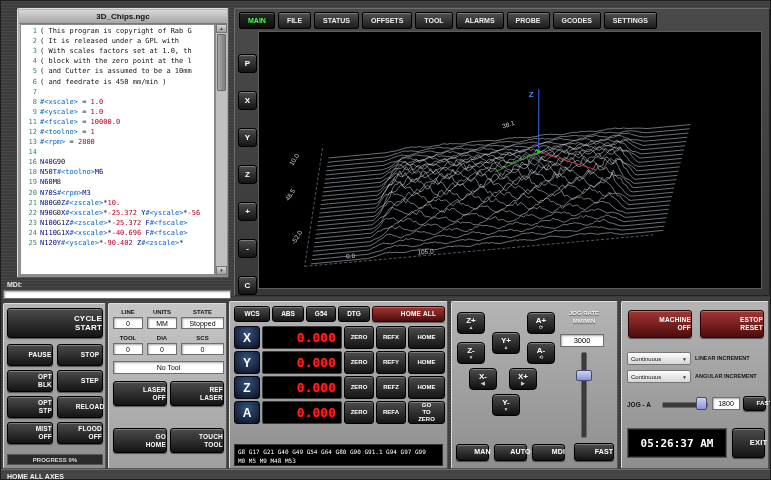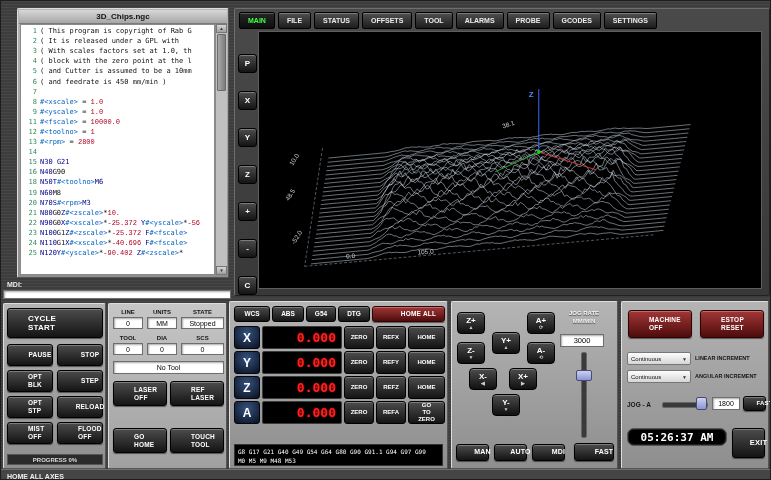--- a/index.html
+++ b/index.html
@@ -2,41 +2,41 @@
 <html><head>
 <meta charset="utf-8">
 <style>
   html,body{margin:0;padding:0;background:#2b2b2b;}
   #app{position:relative;width:771px;height:480px;overflow:hidden;
        font-family:"Liberation Sans",sans-serif;
        background:repeating-linear-gradient(0deg,#474747 0 1px,#3d3d3d 1px 3px);
        border:1px solid #1d1d1d;box-sizing:border-box;}
   .panel{position:absolute;background:linear-gradient(180deg,#b4b4b4,#8e8e8e);
          border:1px solid;border-color:#dedede #565656 #565656 #dedede;border-radius:2px;box-sizing:border-box;}
-  .btn{position:absolute;display:flex;flex-direction:column;align-items:center;justify-content:center;text-align:left;
+  .btn{position:absolute;display:flex;flex-direction:column;align-items:center;justify-content:center;text-align:right;
        background:linear-gradient(180deg,#4c4c4c,#141414);color:#fff;border:1px solid #000;border-radius:3px;
        box-shadow:inset 0 1px 0 rgba(255,255,255,.28), 0 1px 1px rgba(0,0,0,.5);
        font-size:6.5px;font-weight:bold;line-height:1.18;letter-spacing:.2px;box-sizing:border-box;cursor:default;padding-left:20px;}
   .btn.red{background:linear-gradient(180deg,#a33636,#4e0c0c);border-color:#2c0404;}
   .stack{word-spacing:999px;}
   .whitebox{position:absolute;background:#fff;border:1px solid #6e6e6e;box-shadow:inset 1px 1px 2px #aaa;
        display:flex;align-items:center;justify-content:center;font-size:7px;color:#000;box-sizing:border-box;}
   .flabel{position:absolute;font-size:6px;font-weight:bold;color:#151515;text-align:center;}
   
   #editor .ed-title{position:absolute;left:1px;top:1px;right:1px;height:13px;
        background:linear-gradient(180deg,#d8d8d8,#a6a6a6);display:flex;align-items:center;justify-content:center;
        font-size:8px;font-weight:bold;color:#111;border-bottom:1px solid #7a7a7a;}
   #editor .ed-body{position:absolute;left:2px;top:15px;right:13px;bottom:2px;background:#fff;
        border:1px solid #8a8a8a;overflow:hidden;padding:1px 0 0 2px;box-sizing:border-box;}
   .code-line{display:flex;height:10.1px;align-items:center;font-family:"DejaVu Sans Mono",monospace;font-size:7px;}
   .code-line .ln{width:14px;text-align:right;padding-right:3px;color:#2e8b57;flex:none;}
   .code-line .ct{white-space:pre;color:#111;}
   .ct .k{color:#00008b;font-style:normal;}
   .ct .v{color:#0060c0;font-style:normal;}
-  .ct .n{color:#b00020;font-style:normal;font-family:Liberation Mono, monospace;}
+  .ct .n{color:#b00020;font-style:normal;}
   #editor .ed-scroll{position:absolute;right:1px;top:15px;bottom:2px;width:11px;background:#c0c0c0;border-left:1px solid #8a8a8a;}
   .sarrow{position:absolute;left:0;right:0;height:9px;background:linear-gradient(#d6d6d6,#9f9f9f);border:1px solid #777;
        font-size:4.5px;display:flex;align-items:center;justify-content:center;color:#333;box-sizing:border-box;}
   .sthumb{position:absolute;left:1px;right:1px;top:10px;height:55px;background:linear-gradient(90deg,#a8a8a8,#7e7e7e);
        border:1px solid #6a6a6a;border-radius:1px;}
   
   .tabs{position:absolute;left:4px;top:3px;height:16px;display:flex;gap:3px;}
   .tab{height:15px;padding:0 8px;display:flex;align-items:center;background:linear-gradient(180deg,#505050,#1c1c1c);
        border:1px solid #000;border-radius:2px;color:#ececec;font-size:7px;font-weight:bold;box-shadow:inset 0 1px 0 rgba(255,255,255,.25);}
   .tab.active{color:#44ff44;background:linear-gradient(180deg,#262626,#0d0d0d);}
@@ -146,24 +146,20 @@
         <div class="code-line">
           <span class="ln">13</span>
           <span class="ct"><i class="v">#&lt;rpm&gt;</i> = <i class="n">2800</i></span>
         </div>
 
         <div class="code-line">
           <span class="ln">14</span>
           <span class="ct"></span>
         </div>
 
-        <div class="code-line">
-          <span class="ln">15</span>
-          <span class="ct"><i class="k">N30</i> <i class="k">G21</i></span>
-        </div>
 
         <div class="code-line">
           <span class="ln">16</span>
           <span class="ct"><i class="k">N40</i>G90</span>
         </div>
 
 
         <div class="code-line">
           <span class="ln">18</span>
           <span class="ct"><i class="k">N50</i><i class="k">T</i><i class="v">#&lt;toolno&gt;</i><i class="k">M6</i></span>
@@ -463,20 +459,20 @@
     <div class="flabel" style="left:73px;top:71px;width:72px;text-align:left;font-size:5.5px;">ANGULAR INCREMENT</div>
 
     <div class="flabel" style="left:5px;top:99px;width:34px;text-align:left;font-size:6.5px;">JOG - A</div>
     <div class="slider-h" style="left:40px;top:95px;width:46px;">
       <div class="track"></div>
       <div class="thumb" style="left:34px;"></div>
     </div>
     <div class="whitebox" style="left:90px;top:95px;width:28px;height:13px;">1800</div>
     <div class="btn" style="left:121px;top:94px;width:23px;height:15px;font-size:6px;">FAST</div>
 
-    <div class="clock" style="left:5px;top:126px;width:100px;height:18px;border-radius:7px;">05:26:37 AM</div>
+    <div class="clock" style="left:5px;top:126px;width:100px;height:30px;">05:26:37 AM</div>
     <div class="btn" style="left:110px;top:126px;width:33px;height:30px;font-size:7.5px;">EXIT</div>
   </div>
 
   <div class="statusbar">
     <span>HOME ALL AXES</span>
   </div>
 </div>
 
 </body></html>

